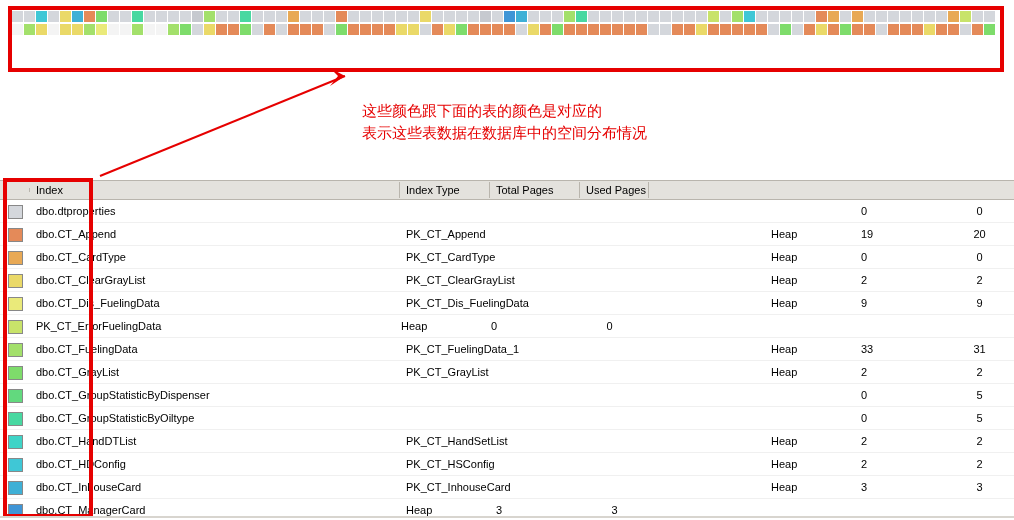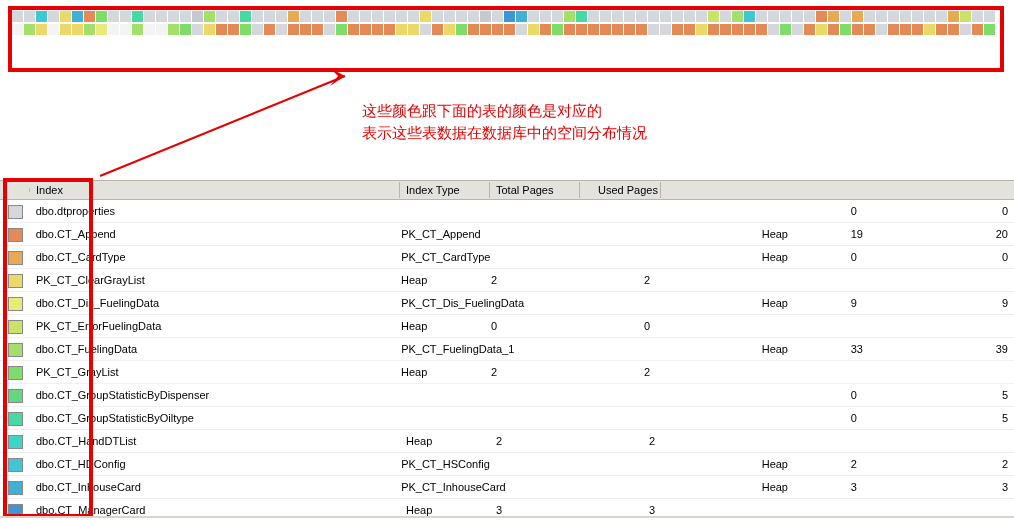--- a/index.html
+++ b/index.html
@@ -81,21 +81,21 @@
     border-right: 1px solid #b9b5ad;
     padding: 2px 6px;
     white-space: nowrap;
     overflow: hidden;
   }
   .col-color { width: 30px; }
   .col-table { width: 370px; }
   .col-index { width: 365px; }
   .col-indextype { width: 90px; text-align: left; }
   .col-totalpages { width: 90px; text-align: left; }
-  .col-usedpages { width: 69px; text-align: right; margin-left: 12px; }
+  .col-usedpages { width: 69px; text-align: center; }
   .grid-row {
     display: flex;
     height: 23px;
     align-items: center;
     border-bottom: 1px solid #f0f0f0;
     background: #fff;
   }
   .grid-row > div {
     padding: 2px 6px;
     white-space: nowrap;
@@ -433,20 +433,21 @@
         <div class="col-table">dbo.CT_CardType</div>
         <div class="col-index">PK_CT_CardType</div>
         <div class="col-indextype">Heap</div>
         <div class="col-totalpages">0</div>
         <div class="col-usedpages">0</div>
       </div>
       <div class="grid-row">
         <div class="col-color-cell">
           <div class="swatch" style="background: rgb(234, 217, 104);"></div>
         </div>
+        <div class="col-table">dbo.CT_ClearGrayList</div>
         <div class="col-index">PK_CT_ClearGrayList</div>
         <div class="col-indextype">Heap</div>
         <div class="col-totalpages">2</div>
         <div class="col-usedpages">2</div>
       </div>
       <div class="grid-row">
         <div class="col-color-cell">
           <div class="swatch" style="background: rgb(234, 234, 122);"></div>
         </div>
         <div class="col-table">dbo.CT_Dis_FuelingData</div>
@@ -465,26 +466,27 @@
         <div class="col-usedpages">0</div>
       </div>
       <div class="grid-row">
         <div class="col-color-cell">
           <div class="swatch" style="background: rgb(163, 224, 107);"></div>
         </div>
         <div class="col-table">dbo.CT_FuelingData</div>
         <div class="col-index">PK_CT_FuelingData_1</div>
         <div class="col-indextype">Heap</div>
         <div class="col-totalpages">33</div>
-        <div class="col-usedpages">39</div>
+        <div class="col-usedpages">31</div>
       </div>
       <div class="grid-row">
         <div class="col-color-cell">
           <div class="swatch" style="background: rgb(126, 220, 107);"></div>
         </div>
+        <div class="col-table">dbo.CT_GrayList</div>
         <div class="col-index">PK_CT_GrayList</div>
         <div class="col-indextype">Heap</div>
         <div class="col-totalpages">2</div>
         <div class="col-usedpages">2</div>
       </div>
       <div class="grid-row">
         <div class="col-color-cell">
           <div class="swatch" style="background: rgb(98, 217, 126);"></div>
         </div>
         <div class="col-table">dbo.CT_GroupStatisticByDispenser</div>
@@ -501,20 +503,21 @@
         <div class="col-index"></div>
         <div class="col-indextype"></div>
         <div class="col-totalpages">0</div>
         <div class="col-usedpages">5</div>
       </div>
       <div class="grid-row">
         <div class="col-color-cell">
           <div class="swatch" style="background: rgb(63, 212, 199);"></div>
         </div>
         <div class="col-table">dbo.CT_HandDTList</div>
+        <div class="col-index">PK_CT_HandSetList</div>
         <div class="col-indextype">Heap</div>
         <div class="col-totalpages">2</div>
         <div class="col-usedpages">2</div>
       </div>
       <div class="grid-row">
         <div class="col-color-cell">
           <div class="swatch" style="background: rgb(63, 199, 214);"></div>
         </div>
         <div class="col-table">dbo.CT_HDConfig</div>
         <div class="col-index">PK_CT_HSConfig</div>

